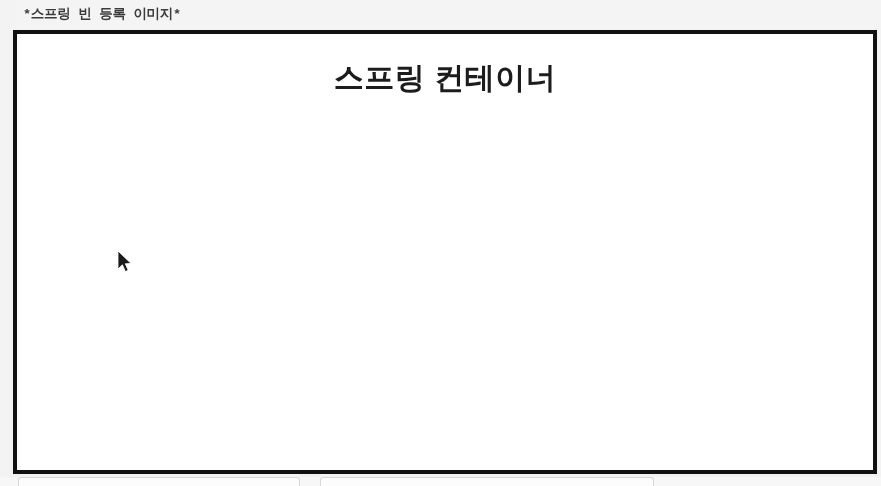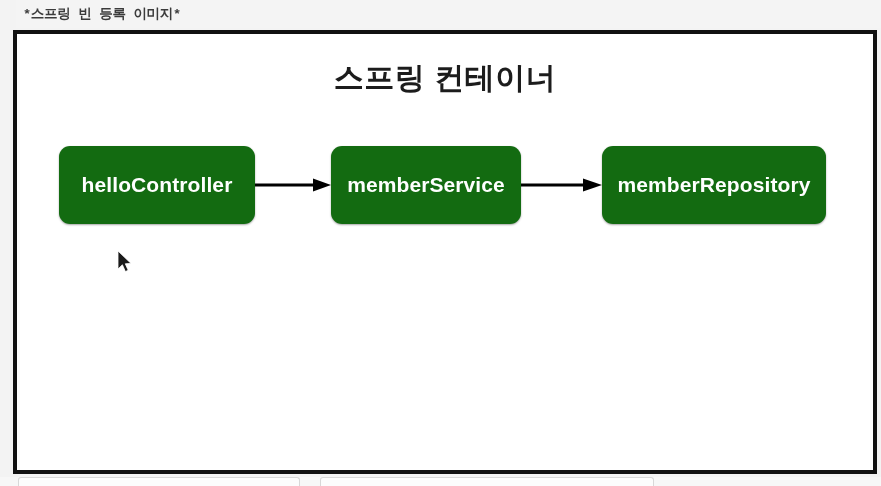--- a/index.html
+++ b/index.html
@@ -151,49 +151,20 @@
 <div id="page">
 
   <div id="header-bar">
     <div id="header-caption">*스프링 빈 등록 이미지*</div>
   </div>
 
   <div id="container-frame">
 
     <div id="diagram-title">스프링 컨테이너</div>
 
-    <div id="bean-row">
-
-      <div class="bean-box" id="bean-hello-controller">
-        <span class="bean-label">helloController</span>
-      </div>
-
-      <div class="flow-arrow" id="arrow-controller-to-service">
-        <svg viewBox="0 0 76 18" preserveAspectRatio="none" aria-hidden="true">
-          <line x1="0" y1="9" x2="62" y2="9" stroke="#000000" stroke-width="3.2"></line>
-          <polygon points="58,2.5 76,9 58,15.5" fill="#000000"></polygon>
-        </svg>
-      </div>
-
-      <div class="bean-box" id="bean-member-service">
-        <span class="bean-label">memberService</span>
-      </div>
-
-      <div class="flow-arrow" id="arrow-service-to-repository">
-        <svg viewBox="0 0 81 18" preserveAspectRatio="none" aria-hidden="true">
-          <line x1="0" y1="9" x2="66" y2="9" stroke="#000000" stroke-width="3.2"></line>
-          <polygon points="62,2.5 81,9 62,15.5" fill="#000000"></polygon>
-        </svg>
-      </div>
-
-      <div class="bean-box" id="bean-member-repository">
-        <span class="bean-label">memberRepository</span>
-      </div>
-
-    </div>
 
     <div id="mouse-cursor">
       <svg viewBox="0 0 16 24" aria-hidden="true">
         <polygon points="1,1 1,19 5.4,14.8 8.4,21.6 11.2,20.3 8.3,13.8 14,13.4" fill="#1a1a1a" stroke="#ffffff" stroke-width="0.8"></polygon>
       </svg>
     </div>
 
   </div>
 
   <div id="bottom-strip">

